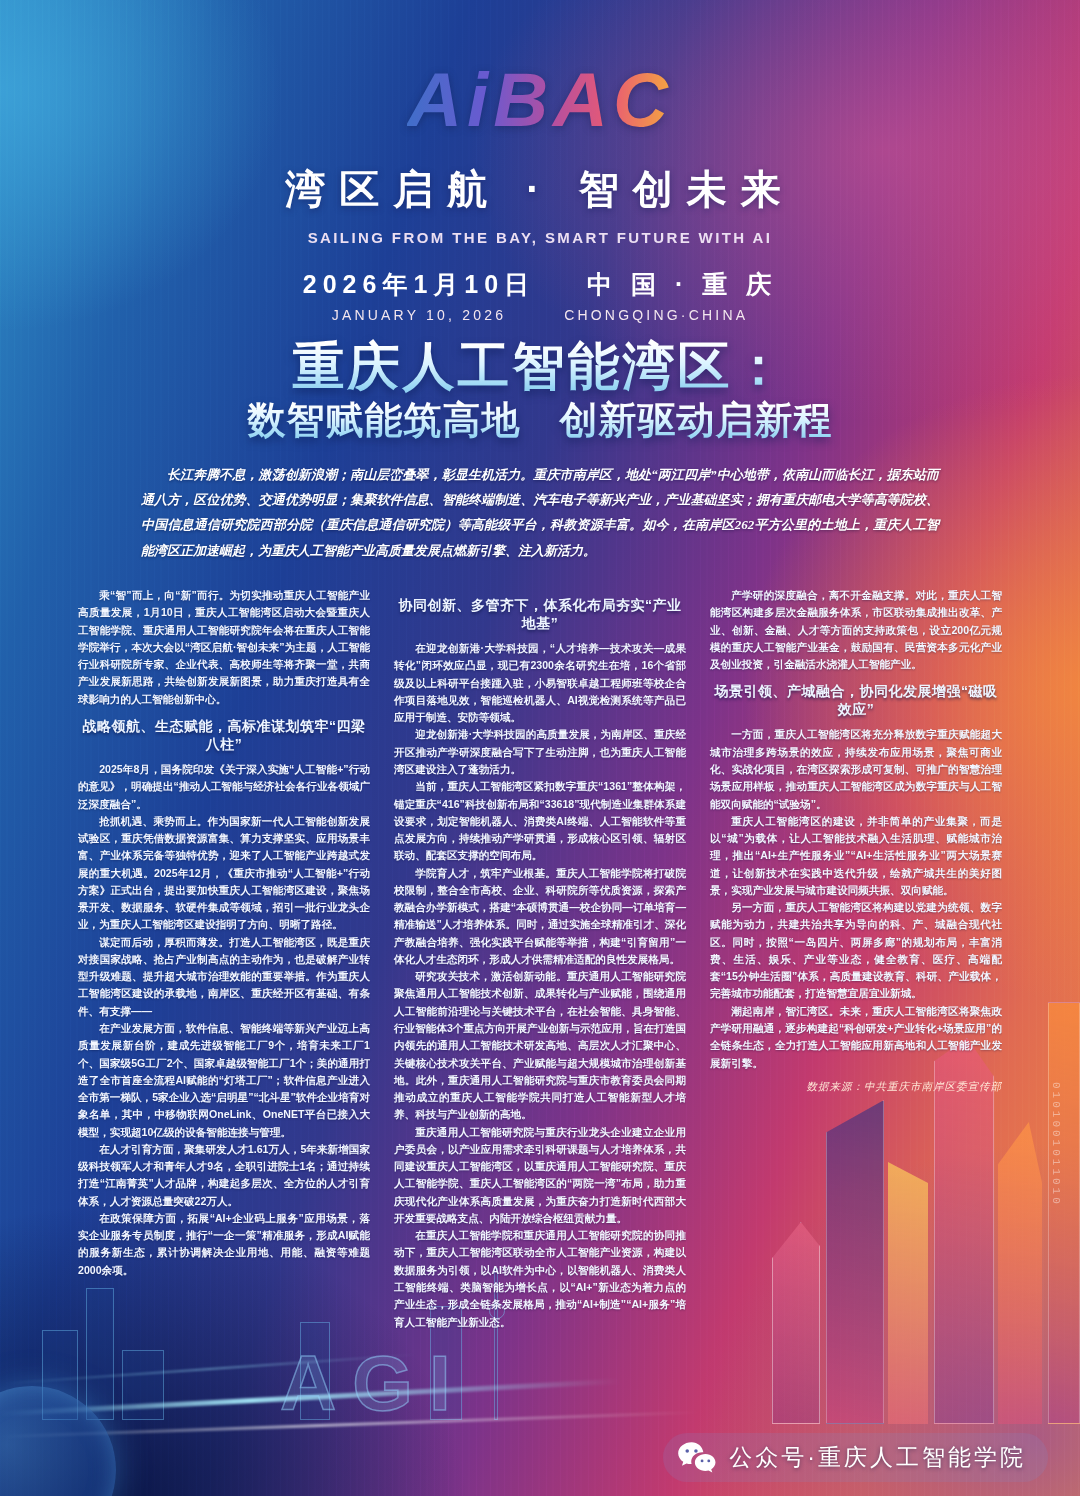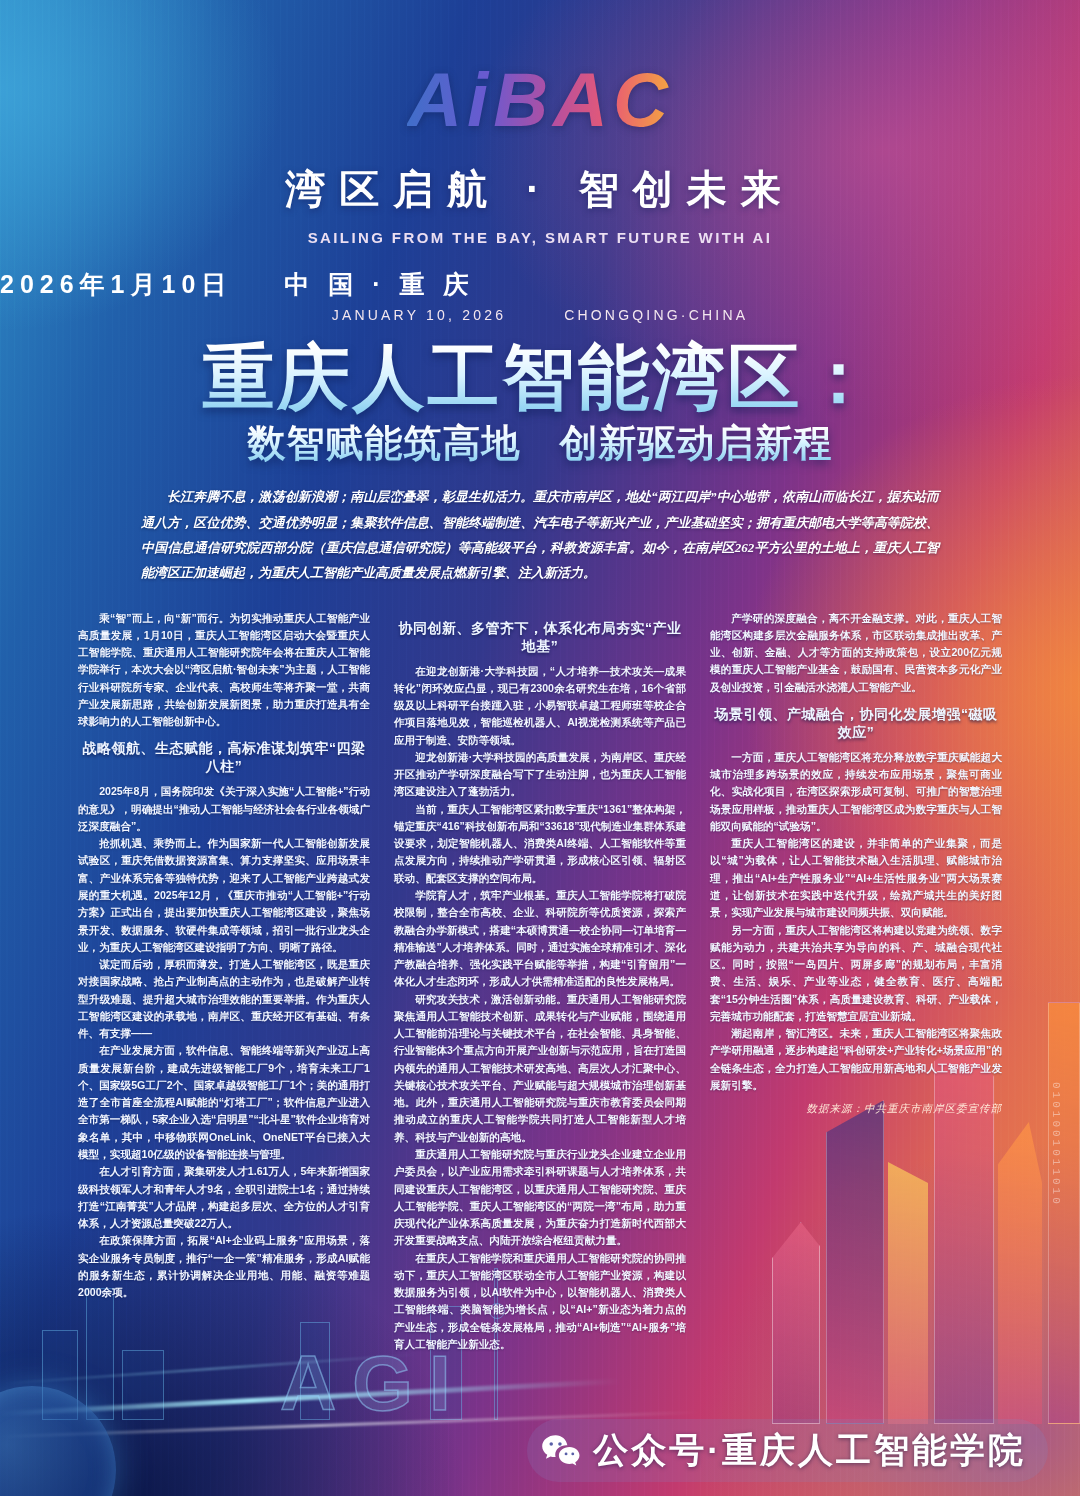--- a/index.html
+++ b/index.html
@@ -23,31 +23,31 @@
   
   .hd{position:relative; text-align:center; padding-top:62px; z-index:3;}
   .logo{
     display:inline-block; font-size:76px; font-weight:900; font-style:italic; letter-spacing:5px; line-height:1;
     background:linear-gradient(92deg,#3f6fc9 0%,#6a5ad0 30%,#b44fa0 55%,#e85a74 76%,#f5a93e 100%);
     -webkit-background-clip:text; background-clip:text; color:transparent;
     filter:drop-shadow(0 2px 4px rgba(10,16,60,.35));
   }
   .slogan-cn{margin-top:24px; font-size:40px; font-weight:900; color:#fff; letter-spacing:14px; text-shadow:0 2px 6px rgba(20,30,90,.5);}
   .slogan-en{margin-top:12px; font-size:15px; font-weight:700; color:#ecdff2; letter-spacing:2.4px;}
-  .date-row{margin-top:22px; display:flex; justify-content:flex-start; gap:52px; font-size:25px; font-weight:600; color:#fff; letter-spacing:6px;}
+  .date-row{margin-top:22px; display:flex; justify-content:center; gap:52px; font-size:25px; font-weight:600; color:#fff; letter-spacing:6px;}
   .date-en-row{margin-top:6px; display:flex; justify-content:center; gap:58px; font-size:14px; color:#f4e7ef; letter-spacing:3.2px;}
   
   .headline{position:relative; text-align:center; margin-top:14px; z-index:3;}
   .hl{
     font-weight:900; line-height:1.12;
     background:linear-gradient(180deg,#ffffff 12%,#d9f3ff 48%,#8fd2f2 92%);
     -webkit-background-clip:text; background-clip:text; color:transparent;
     filter:drop-shadow(0 4px 4px rgba(8,24,80,.55));
   }
-  .hl1{font-size:72px; letter-spacing:3px;text-align:center;}
+  .hl1{font-size:52px; letter-spacing:3px;text-align:center;}
   .hl2{font-size:38px; letter-spacing:1px; margin-top:4px;text-align:center;}
   
   .intro{
     position:relative; z-index:3; width:798px; margin:20px auto 0;
     font-family:"Liberation Serif",serif; font-style:italic; font-weight:600;
     font-size:13px; line-height:1.95; color:#ffffff; text-indent:2em;
     text-shadow:0 1px 3px rgba(0,10,50,.45); text-align:justify;
   }
   
   .columns{position:relative; z-index:3; display:flex; gap:24px; margin:24px 78px 0; height:742px; overflow:hidden;}
@@ -80,21 +80,21 @@
   .t2{left:0; bottom:40px; width:700px; height:3px; opacity:.7; background:linear-gradient(90deg,rgba(140,230,255,0),rgba(255,255,255,.85) 45%,rgba(140,230,255,0)); transform:rotate(-2deg);}
   .t3{left:0; bottom:96px; width:420px; height:2px; opacity:.55; background:linear-gradient(90deg,rgba(140,230,255,0),rgba(160,235,255,.8) 50%,rgba(140,230,255,0)); transform:rotate(-4deg);}
   .globe{position:absolute; left:-52px; bottom:-58px; width:168px; height:168px; border-radius:50%; z-index:1;
     background:radial-gradient(circle at 35% 35%, rgba(90,180,255,.35), rgba(10,40,120,.75));
     box-shadow:0 0 34px rgba(80,180,255,.35), inset 0 0 24px rgba(120,210,255,.35);}
   .agi{position:absolute; left:280px; top:1338px; z-index:2; font-size:78px; font-weight:900; letter-spacing:16px;
     color:rgba(160,220,255,.14); -webkit-text-stroke:1.5px rgba(150,215,255,.5);}
   
   .badge{position:absolute; right:32px; bottom:14px; z-index:4; display:flex; align-items:center; gap:12px;
     padding:8px 22px 8px 14px; border-radius:34px; background:rgba(130,140,205,.18);}
-  .badge-text{font-size:35px; font-weight:700; color:#fff; letter-spacing:3px; text-shadow:0 1px 4px rgba(20,20,60,.55);}
+  .badge-text{font-size:23px; font-weight:400; color:#fff; letter-spacing:3px; text-shadow:0 1px 4px rgba(20,20,60,.55);}
   .wicon{width:40px; height:33px; display:block;}
 </style>
 </head>
 <body>
 
 <div class="poster">
 
   <div class="hd">
     <div class="logo">AiBAC</div>
     <div class="slogan-cn">湾区启航 · 智创未来</div>

